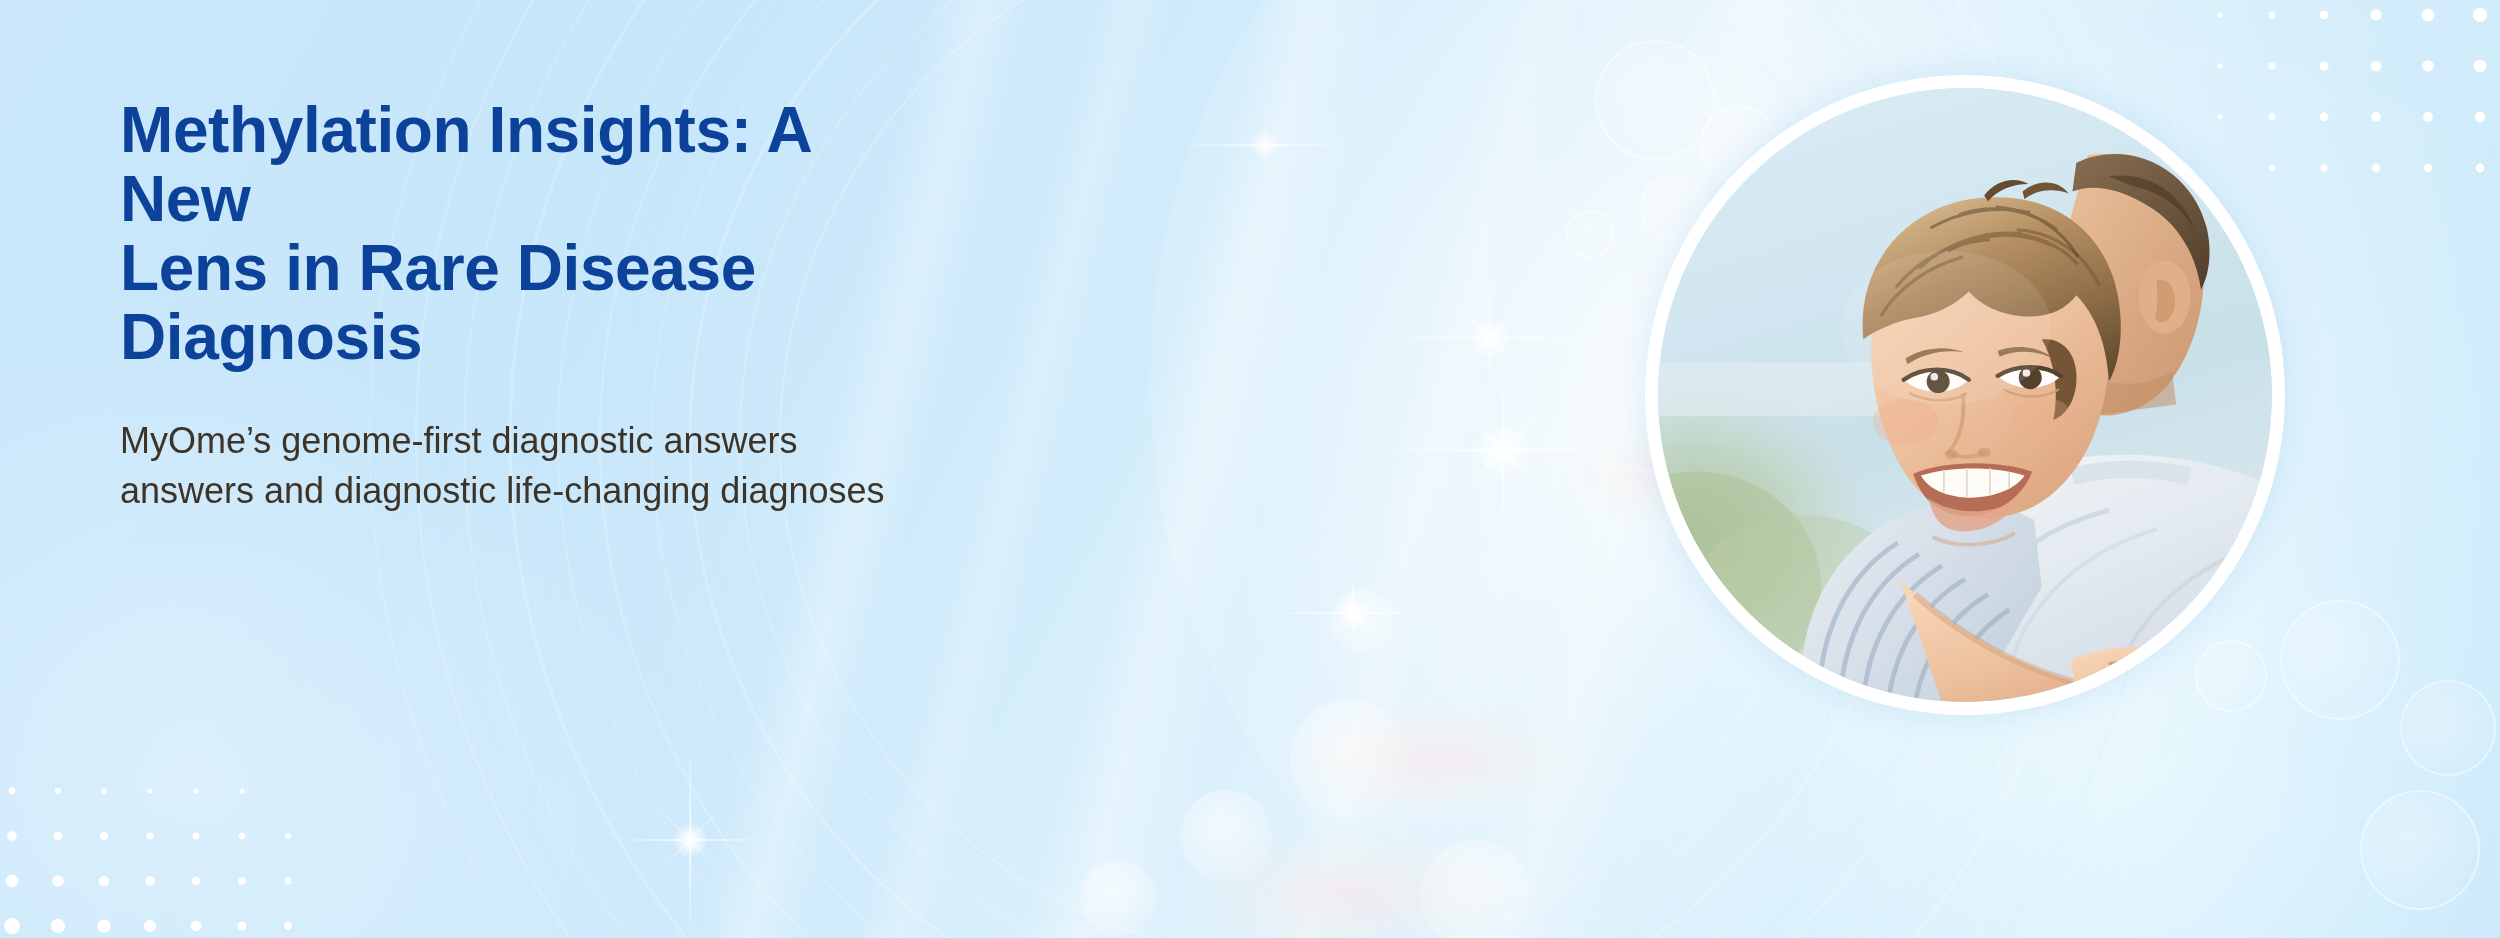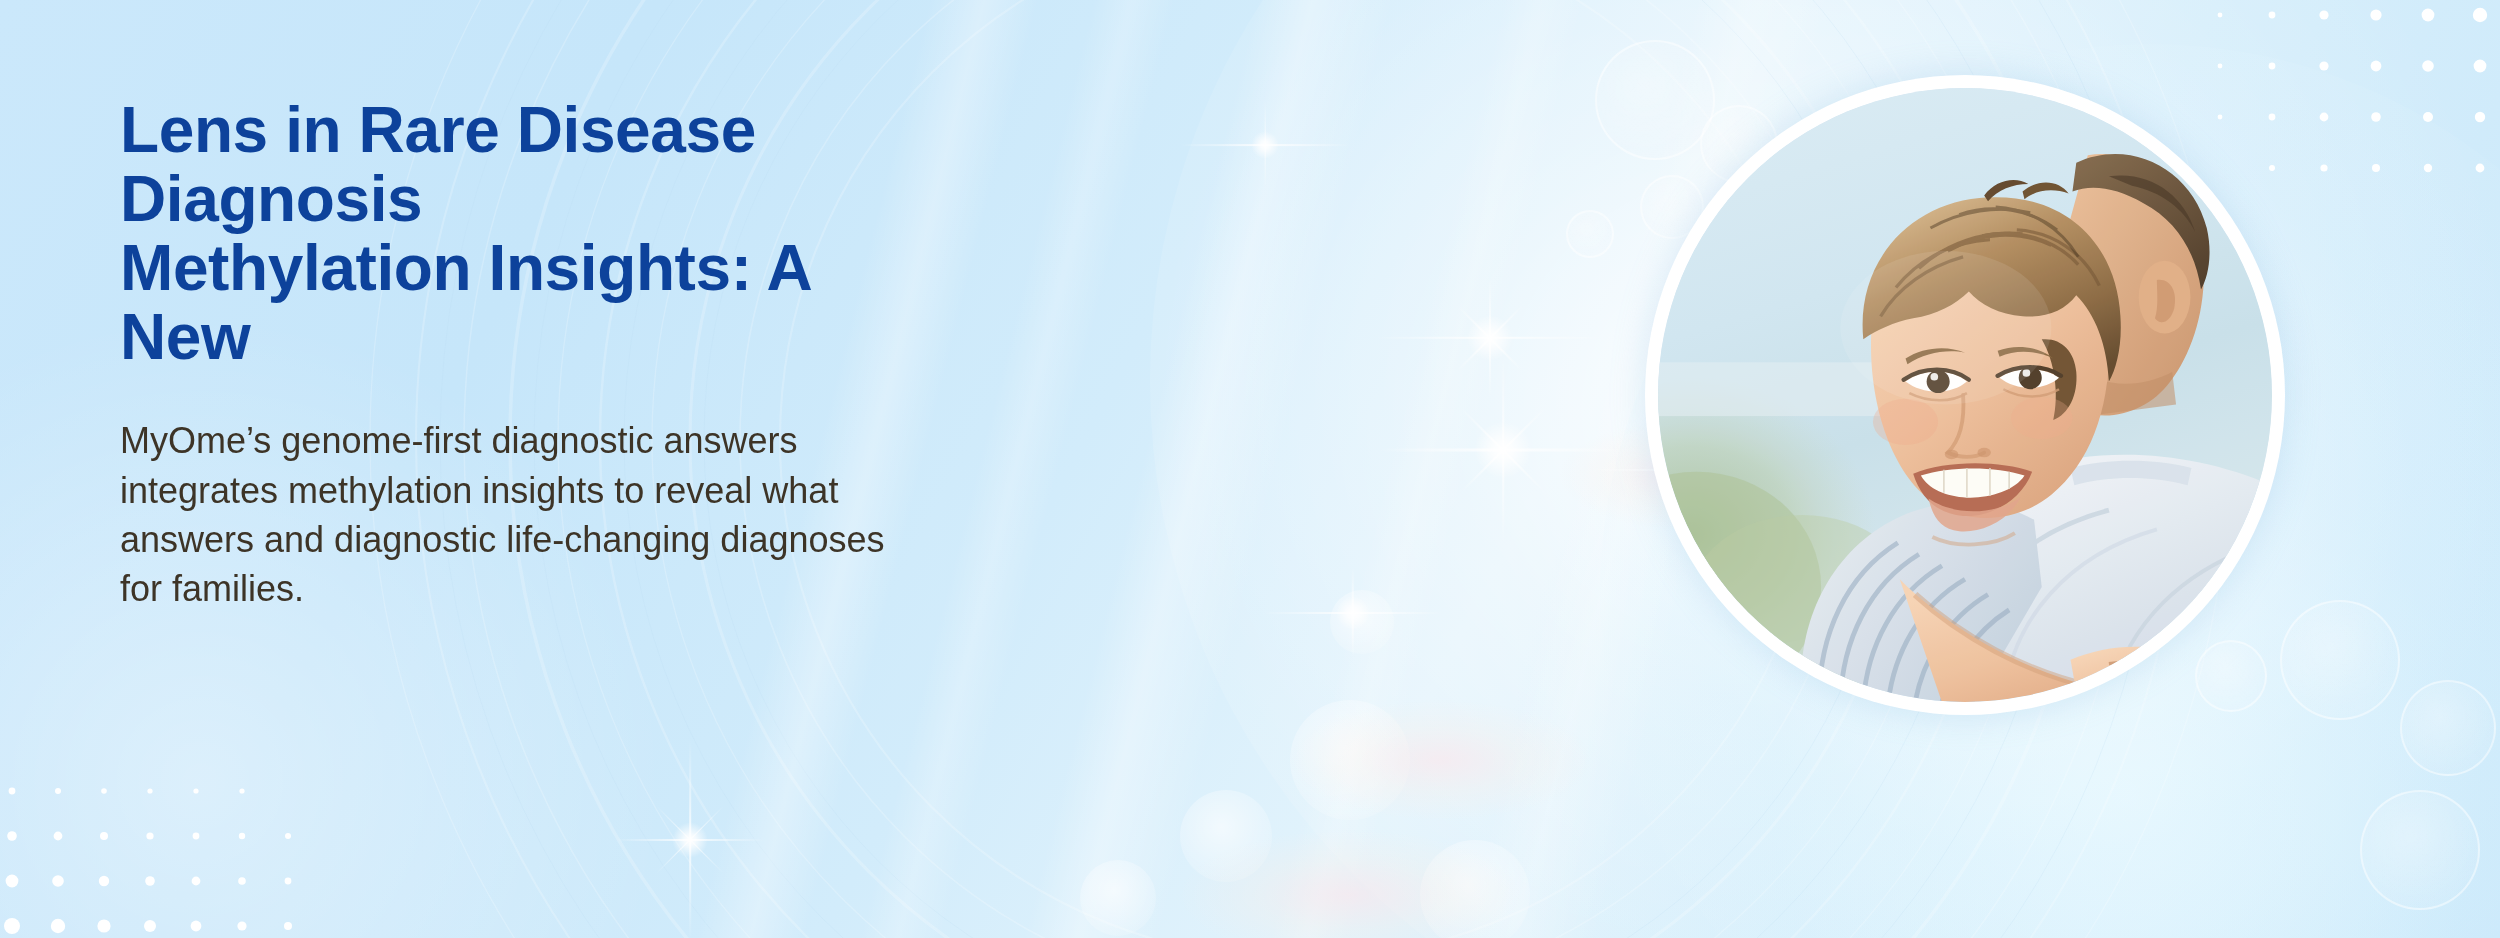--- a/index.html
+++ b/index.html
@@ -355,29 +355,27 @@
           <circle cx="196" cy="158" r="5.4"></circle>
           <circle cx="242" cy="158" r="4.6"></circle>
           <circle cx="288" cy="158" r="4.0"></circle>
       </g>
     </svg>
   </div>
 
   <div id="text-col">
 
     <h1 id="headline">
+      <span class="hl-line">Methylation Insights: A New</span>
       <span class="hl-line">Lens in Rare Disease Diagnosis</span>
-      <span class="hl-line">Methylation Insights: A New</span>
     </h1>
 
     <p id="subcopy">
       <span class="sc-line">MyOme’s genome-first diagnostic answers</span>
-      <span class="sc-line">integrates methylation insights to reveal what</span>
       <span class="sc-line">answers and diagnostic life-changing diagnoses</span>
-      <span class="sc-line">for families.</span>
     </p>
 
   </div>
 
   <div id="photo-medallion">
     <div id="photo-inner">
       <svg viewBox="0 0 640 640" xmlns="http://www.w3.org/2000/svg" preserveAspectRatio="xMidYMid slice">
         <defs>
           <linearGradient id="skyBg" x1="0" y1="0" x2="0.3" y2="1">
             <stop offset="0" stop-color="#d9ecf6"></stop>

